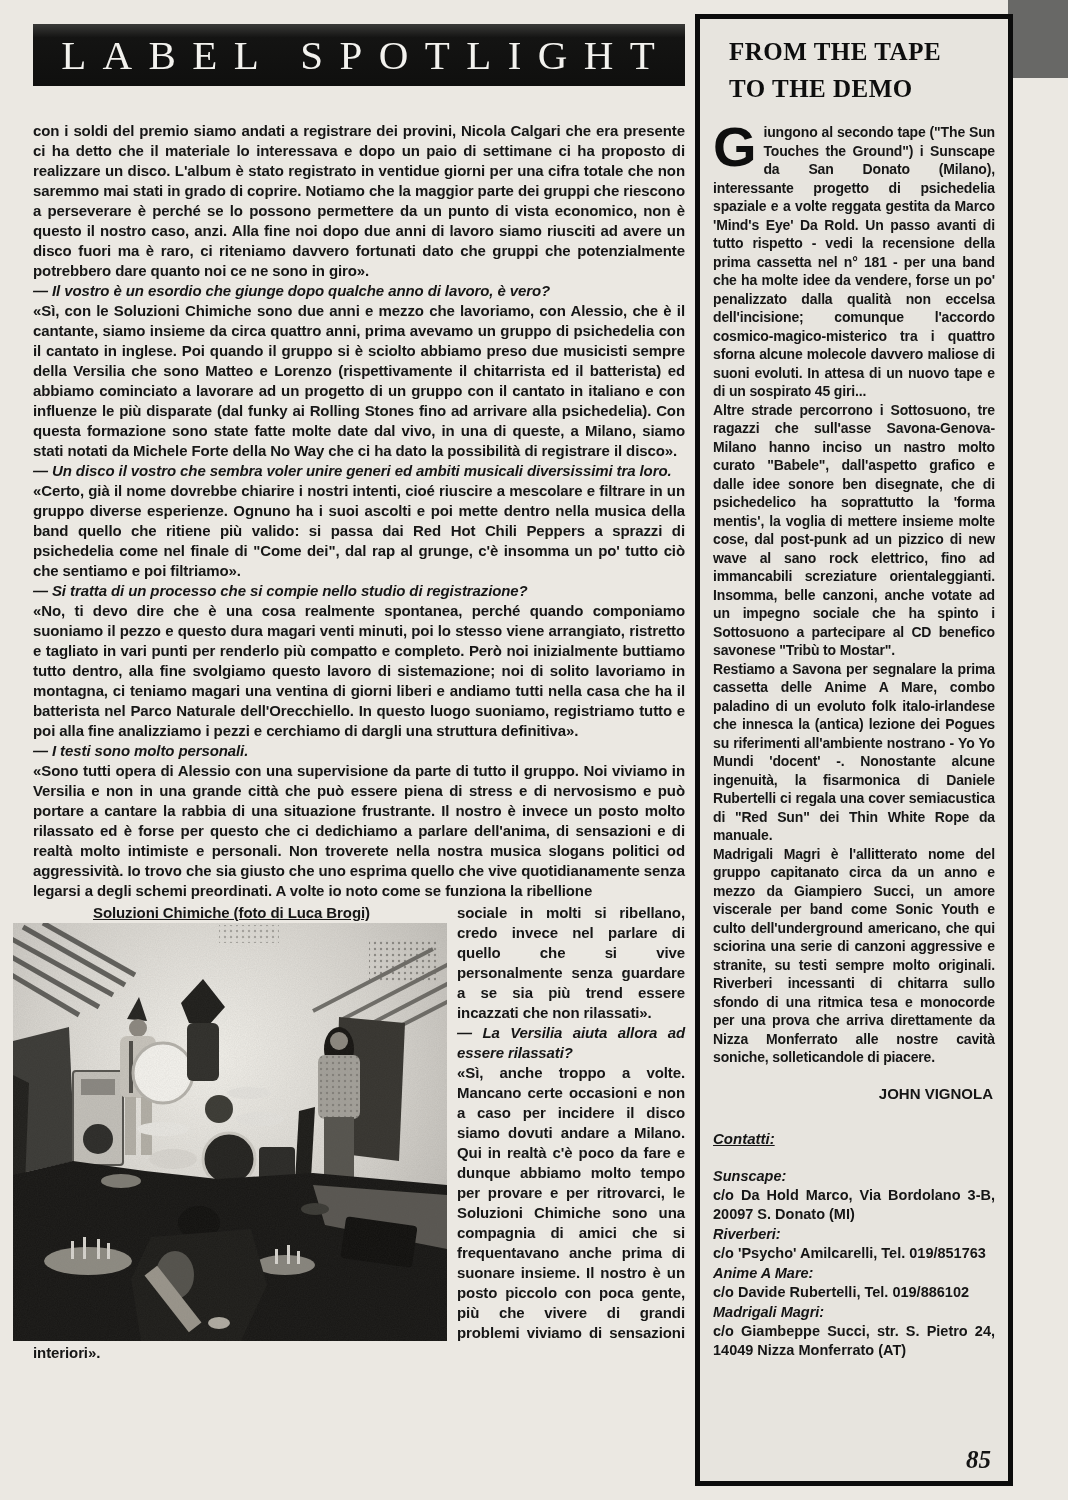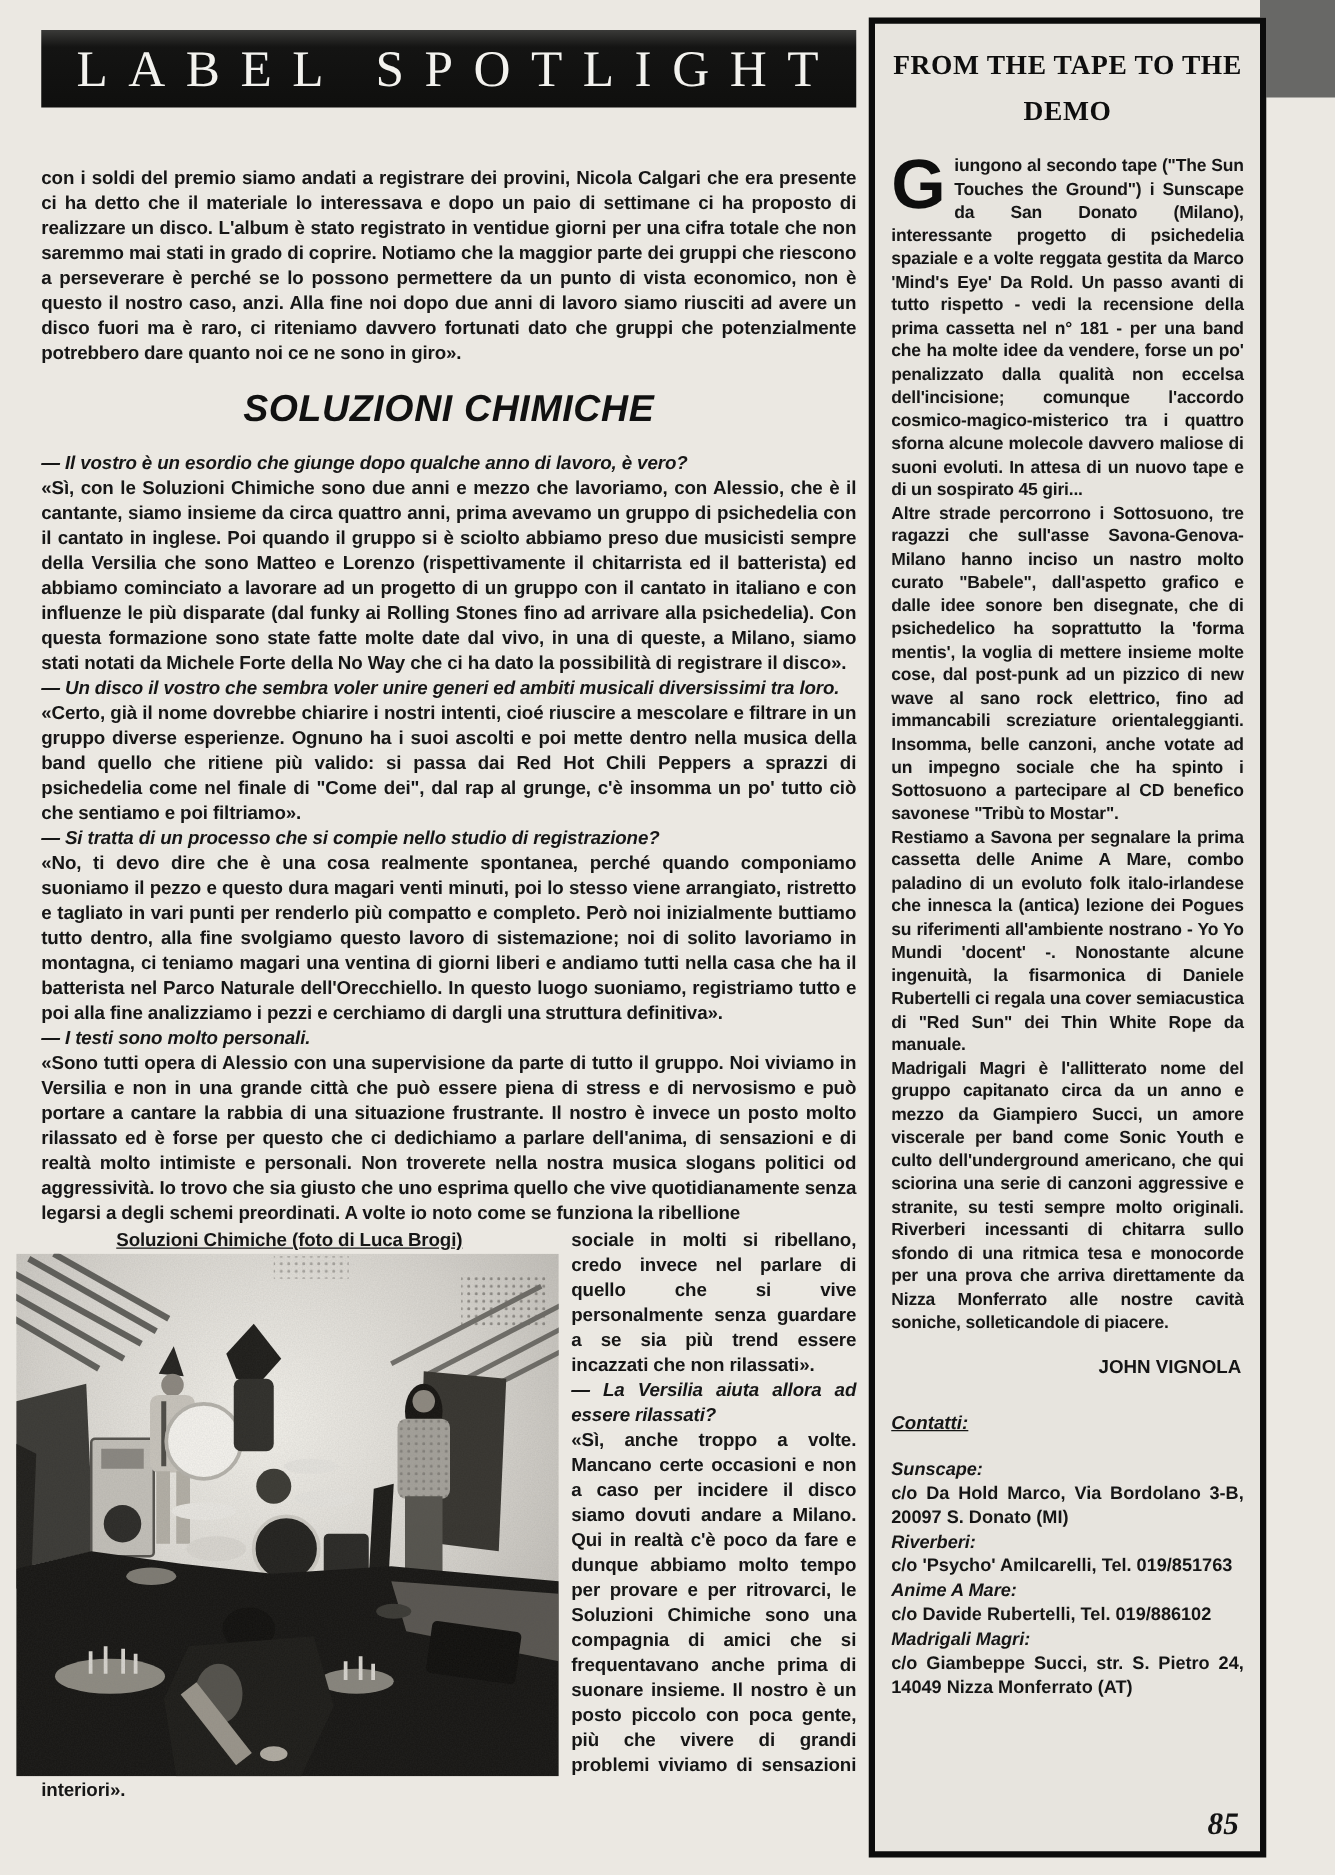--- a/index.html
+++ b/index.html
@@ -20,21 +20,21 @@
     position:absolute;left:33px;top:24px;width:652px;height:62px;
     background:linear-gradient(180deg,#3a3a38 0%,#141413 22%,#0f0f0e 100%);
     display:flex;align-items:center;justify-content:center;text-align:right;
   }
   .header-title{
     font-family:"Liberation Serif", serif;
     font-size:41px;font-weight:500;color:#f3f2ee;
     letter-spacing:0.40em;white-space:nowrap;padding-left:0.35em;
   }
   
-  .main{position:absolute;left:33px;top:133px;width:652px;}
+  .main{position:absolute;left:33px;top:121px;width:652px;}
   .main p{
     margin:0;font-size:15px;line-height:20px;font-weight:bold;
     text-align:justify;letter-spacing:-0.1px;color:#161616;
   }
   .main p.q{font-style:italic;}
   .article-heading{
     text-align:center;font-size:30px;font-style:italic;font-weight:bold;
     margin:18px 0 16px;letter-spacing:0.5px;color:#111;
   }
   .flow{margin-top:2px;}
@@ -46,22 +46,22 @@
   .photo-frame{width:434px;height:418px;display:block;}
   .clear{clear:both;}
   
   .sidebar{
     position:absolute;left:695px;top:14px;width:318px;height:1472px;
     background:#e7e4de;border:5px solid #0c0c0c;box-sizing:border-box;
     padding:12px 13px 10px;
   }
   .sidebar-title{
     font-family:"Liberation Serif", serif;
-    font-weight:bold;font-size:22px;line-height:37px;text-align:center;
-    color:#0e0e0e;margin:2px 0 16px;letter-spacing:0.5px;
+    font-weight:bold;font-size:25px;line-height:37px;
+    color:#0e0e0e;margin:2px 16px 16px;letter-spacing:0.5px;
   }
   .sidebar p.sp{
     margin:0;font-size:14px;line-height:18.5px;font-weight:bold;
     text-align:justify;color:#161616;letter-spacing:-0.15px;
   }
   .dropcap{
     float:left;font-size:56px;line-height:42px;font-weight:bold;
     padding:3px 7px 0 0;color:#0e0e0e;
   }
   .author{
@@ -91,21 +91,20 @@
 
   <div class="scan-corner"></div>
 
   <div class="header-bar">
     <span class="header-title">LABEL SPOTLIGHT</span>
   </div>
 
   <div class="main">
     <p>con i soldi del premio siamo andati a registrare dei provini, Nicola Calgari che era presente ci ha detto che il materiale lo interessava e dopo un paio di settimane ci ha proposto di realizzare un disco. L'album è stato registrato in ventidue giorni per una cifra totale che non saremmo mai stati in grado di coprire. Notiamo che la maggior parte dei gruppi che riescono a perseverare è perché se lo possono permettere da un punto di vista economico, non è questo il nostro caso, anzi. Alla fine noi dopo due anni di lavoro siamo riusciti ad avere un disco fuori ma è raro, ci riteniamo davvero fortunati dato che gruppi che potenzialmente potrebbero dare quanto noi ce ne sono in giro».</p>
 
-    <div class="article-heading">SOLUZIONI CHIMICHE</div>
 
     <p class="q">— Il vostro è un esordio che giunge dopo qualche anno di lavoro, è vero?</p>
     <p>«Sì, con le Soluzioni Chimiche sono due anni e mezzo che lavoriamo, con Alessio, che è il cantante, siamo insieme da circa quattro anni, prima avevamo un gruppo di psichedelia con il cantato in inglese. Poi quando il gruppo si è sciolto abbiamo preso due musicisti sempre della Versilia che sono Matteo e Lorenzo (rispettivamente il chitarrista ed il batterista) ed abbiamo cominciato a lavorare ad un progetto di un gruppo con il cantato in italiano e con influenze le più disparate (dal funky ai Rolling Stones fino ad arrivare alla psichedelia). Con questa formazione sono state fatte molte date dal vivo, in una di queste, a Milano, siamo stati notati da Michele Forte della No Way che ci ha dato la possibilità di registrare il disco».</p>
 
     <p class="q">— Un disco il vostro che sembra voler unire generi ed ambiti musicali diversissimi tra loro.</p>
     <p>«Certo, già il nome dovrebbe chiarire i nostri intenti, cioé riuscire a mescolare e filtrare in un gruppo diverse esperienze. Ognuno ha i suoi ascolti e poi mette dentro nella musica della band quello che ritiene più valido: si passa dai Red Hot Chili Peppers a sprazzi di psichedelia come nel finale di "Come dei", dal rap al grunge, c'è insomma un po' tutto ciò che sentiamo e poi filtriamo».</p>
 
     <p class="q">— Si tratta di un processo che si compie nello studio di registrazione?</p>
     <p>«No, ti devo dire che è una cosa realmente spontanea, perché quando componiamo suoniamo il pezzo e questo dura magari venti minuti, poi lo stesso viene arrangiato, ristretto e tagliato in vari punti per renderlo più compatto e completo. Però noi inizialmente buttiamo tutto dentro, alla fine svolgiamo questo lavoro di sistemazione; noi di solito lavoriamo in montagna, ci teniamo magari una ventina di giorni liberi e andiamo tutti nella casa che ha il batterista nel Parco Naturale dell'Orecchiello. In questo luogo suoniamo, registriamo tutto e poi alla fine analizziamo i pezzi e cerchiamo di dargli una struttura definitiva».</p>
 

